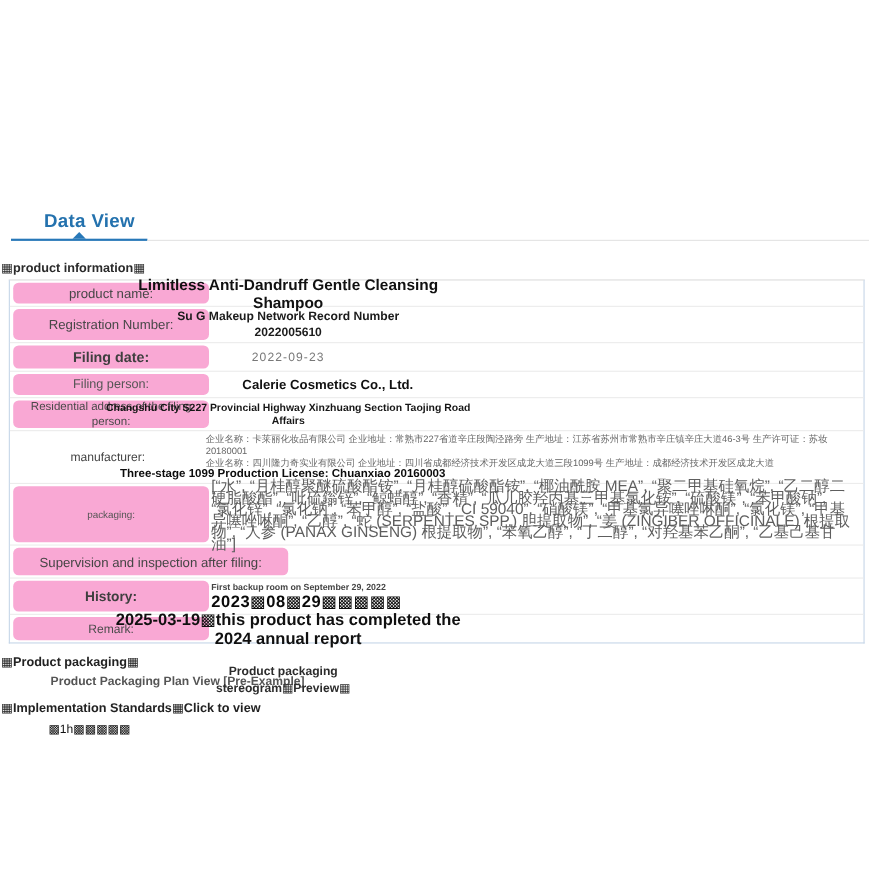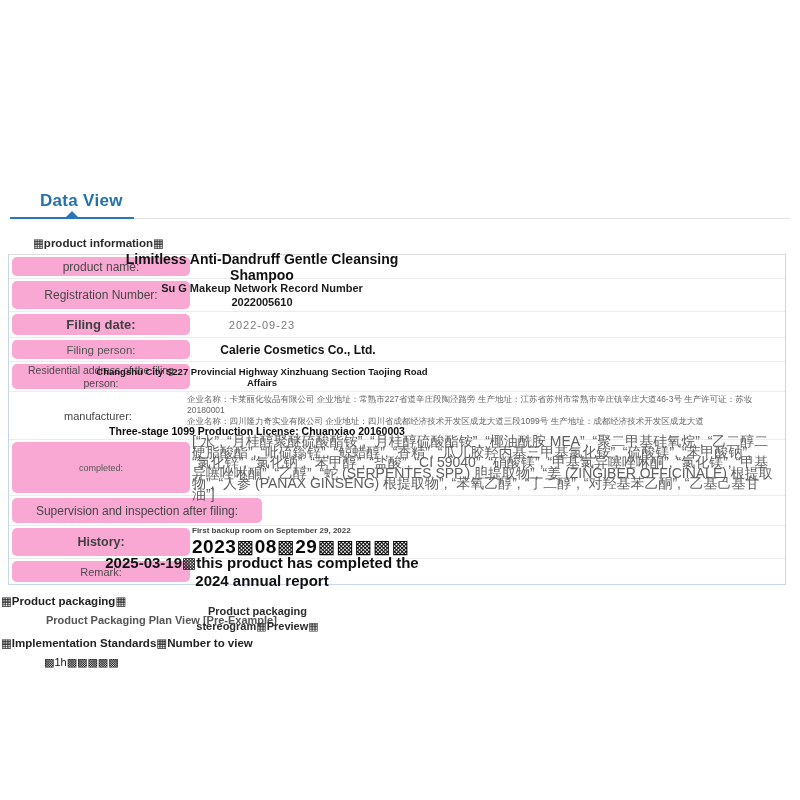--- a/index.html
+++ b/index.html
@@ -7,21 +7,21 @@
         font-family:"Liberation Sans","DejaVu Sans",sans-serif;color:#333;}
 
   
   .tab{position:absolute;left:40px;top:191px;font-size:17px;font-weight:700;color:#2472ae;letter-spacing:.3px;cursor:pointer;}
   .tab-line-blue{position:absolute;left:10px;top:217px;width:124px;height:2px;background:#2878b8;}
   .tab-line-gray{position:absolute;left:134px;top:218px;width:656px;height:1px;background:#e3e3e3;}
   .tab-tri{position:absolute;left:66px;top:211px;width:0;height:0;
            border-left:6px solid transparent;border-right:6px solid transparent;border-bottom:6px solid #2878b8;}
 
   
-  .sec-title{position:absolute;left:1px;top:236px;font-size:11.5px;font-weight:700;color:#2b2b2b;padding-left:32px;}
+  .sec-title{position:absolute;left:1px;top:236px;font-size:11.5px;font-weight:700;color:#2b2b2b;}
 
   
   .tbl{position:absolute;left:8px;top:254px;width:778px;
        border:1px solid #c6d6e8;border-top:1px solid #dcdcdc;background:#fff;box-sizing:border-box;}
   .row{display:flex;align-items:center;border-bottom:1px solid #ececec;box-sizing:border-box;}
   .row:last-child{border-bottom:none;}
   .lbl{width:178px;flex:0 0 178px;display:flex;align-items:center;justify-content:center;
        text-align:center;align-self:stretch;box-sizing:border-box;}
   .lbl-bg{background:#f9a8d4;border-radius:5px;margin:2px 2px 2px 3px;}
   .val{flex:1;position:relative;display:flex;flex-direction:column;justify-content:center;box-sizing:border-box;}
@@ -37,21 +37,21 @@
   .r-addr{height:30px;}  .r-addr .lbl{font-size:10.5px;line-height:13px;color:#4a4a4a;}
                          .r-addr .val div{font-size:9.5px;font-weight:700;color:#161616;line-height:11px;}
   .r-manu{height:48px;}  .r-manu .lbl{font-size:11px;color:#444;}
                          .r-manu .cn{font-size:8.5px;color:#666;line-height:11px;padding-right:10px;text-align:left;}
                          .r-manu .en{font-size:10.5px;font-weight:700;color:#0c0c0c;margin-top:-2px;}
   .r-comp{height:56px;}  .r-comp .lbl{font-size:9px;color:#555;}
                          .r-comp .val div{font-size:14px;color:#5e5e5e;line-height:10.5px;padding-right:12px;text-align:left;}
   .r-sup{height:30px;}   .r-sup .lbl{flex:0 0 250px;width:250px;font-size:12px;color:#454545;}
   .r-hist{height:33px;}  .r-hist .lbl{font-size:12.5px;font-weight:600;color:#3f3f3f;}
                          .r-hist .small{font-size:8px;font-weight:700;color:#454545;}
-                         .r-hist .big{font-size:19px;font-weight:700;color:#0a0a0a;letter-spacing:.5px;}
+                         .r-hist .big{font-size:15px;font-weight:700;color:#0a0a0a;letter-spacing:.5px;}
   .r-rem{height:25px;}   .r-rem .lbl{font-size:11px;color:#4c4c4c;}
                          .r-rem .val div{font-size:15px;font-weight:700;color:#101010;}
 
   
   .pack-title{position:absolute;left:1px;top:594px;font-size:11.5px;font-weight:700;color:#222;}
   .plan-view{position:absolute;left:46px;top:614px;font-size:11px;font-weight:600;color:#555;cursor:pointer;}
   .stereo{position:absolute;left:195px;top:604px;width:125px;text-align:center;
           font-size:11px;font-weight:600;color:#2c2c2c;line-height:15px;cursor:pointer;}
   .impl{position:absolute;left:1px;top:636px;font-size:11.5px;font-weight:700;color:#222;}
   .impl .link{cursor:pointer;}
@@ -110,21 +110,21 @@
     <div class="row r-manu">
       <div class="lbl">manufacturer:</div>
       <div class="val">
         <div class="cn">企业名称：卡莱丽化妆品有限公司 企业地址：常熟市227省道辛庄段陶泾路旁 生产地址：江苏省苏州市常熟市辛庄镇辛庄大道46-3号 生产许可证：苏妆20180001</div>
         <div class="cn">企业名称：四川隆力奇实业有限公司 企业地址：四川省成都经济技术开发区成龙大道三段1099号 生产地址：成都经济技术开发区成龙大道</div>
         <div class="en vnarrow">Three-stage 1099 Production License: Chuanxiao 20160003</div>
       </div>
     </div>
 
     <div class="row r-comp">
-      <div class="lbl lbl-bg">completed:</div>
+      <div class="lbl lbl-bg">packaging:</div>
       <div class="val">
           <div>[“水”, “月桂醇聚醚硫酸酯铵”, “月桂醇硫酸酯铵”, “椰油酰胺 MEA”, “聚二甲基硅氧烷”, “乙二醇二硬脂酸酯”, “吡硫鎓锌”, “鲸蜡醇”, “香精”, “瓜儿胶羟丙基三甲基氯化铵”, “硫酸镁”, “苯甲酸钠”, “氯化锌”, “氯化钠”, “苯甲醇”, “盐酸”, “CI 59040”, “硝酸镁”, “甲基氯异噻唑啉酮”, “氯化镁”, “甲基异噻唑啉酮”, “乙醇”, “蛇 (SERPENTES SPP.) 胆提取物”, “姜 (ZINGIBER OFFICINALE) 根提取物”, “人参 (PANAX GINSENG) 根提取物”, “苯氧乙醇”, “丁二醇”, “对羟基苯乙酮”, “乙基己基甘油”]</div>
         </div>
     </div>
 
     <div class="row r-sup">
       <div class="lbl lbl-bg">Supervision and inspection after filing:</div>
       <div class="val"></div>
     </div>
 
@@ -148,18 +148,18 @@
   <div class="pack-title">▦Product packaging▦</div>
 
   <div class="plan-view">Product Packaging Plan View [Pre-Example]</div>
 
   <div class="stereo">
     <div>Product packaging</div>
     <div>stereogram▦Preview▦</div>
   </div>
 
   <div class="impl">
-    <span>▦Implementation Standards▦</span><span class="link">Number to view</span>
+    <span>▦Implementation Standards▦</span><span class="link">Click to view</span>
   </div>
 
   <div class="badge">▩1h▩▩▩▩▩</div>
 
 </div>
 
 </body></html>

